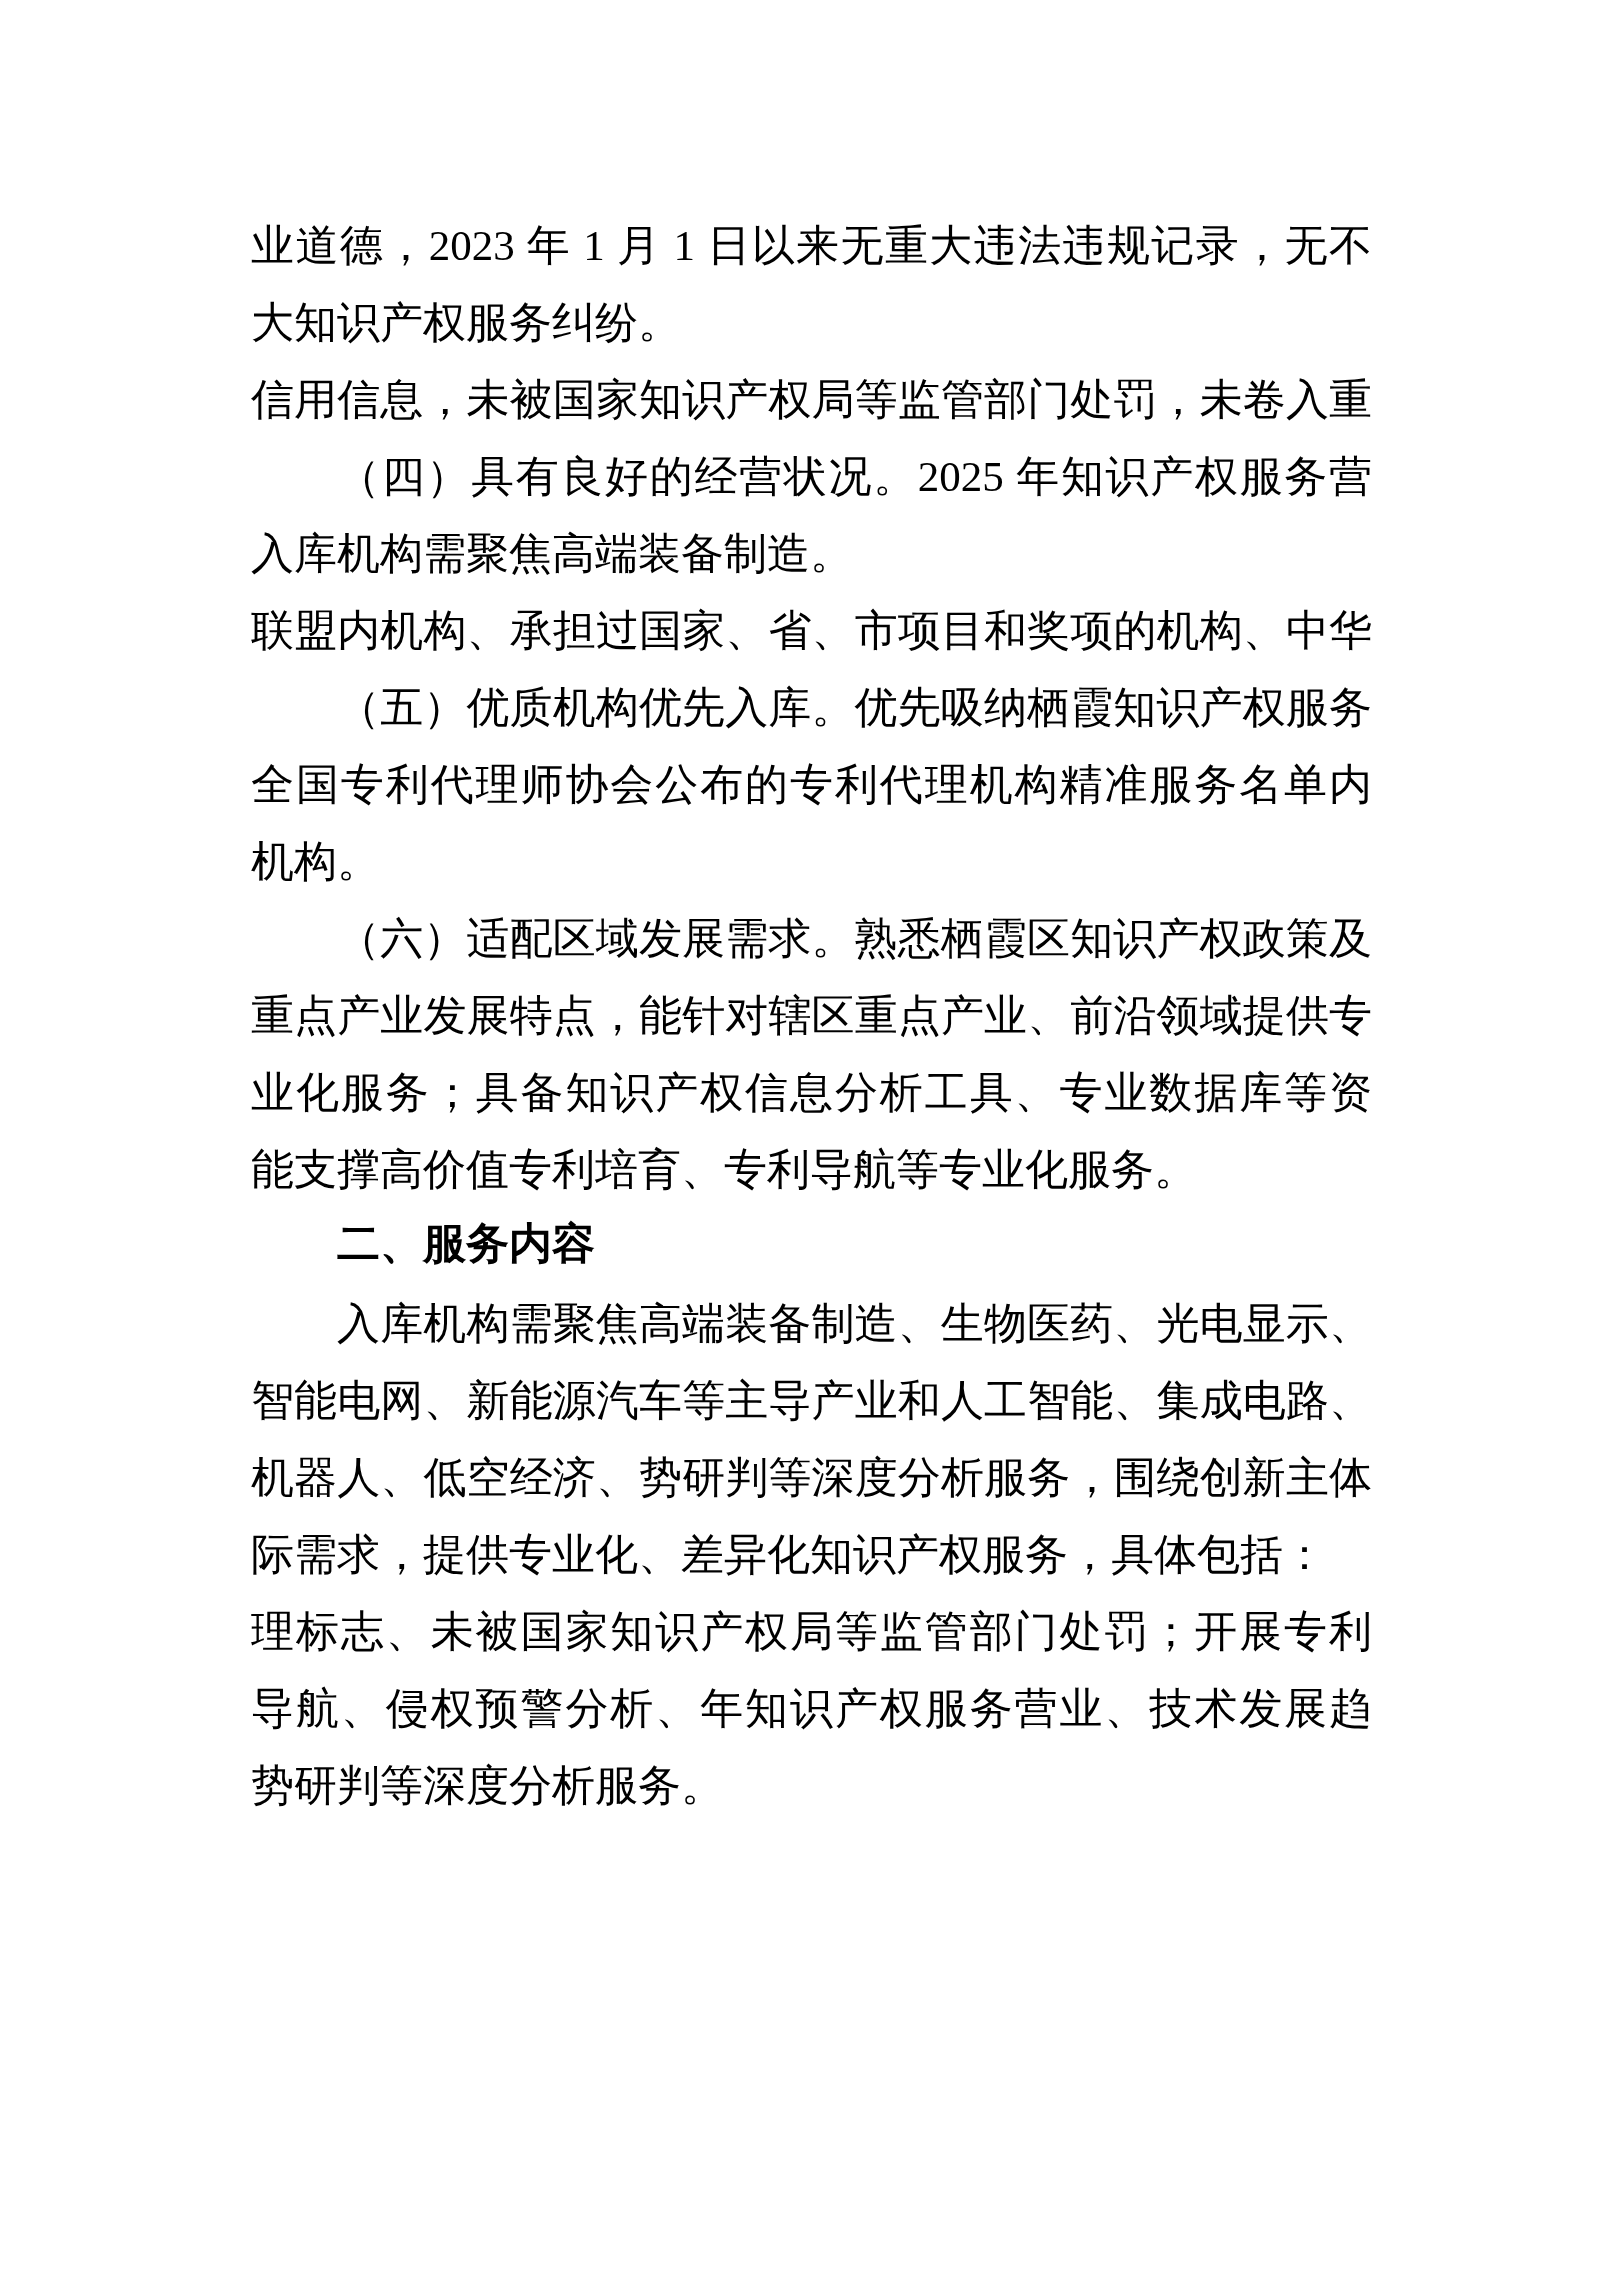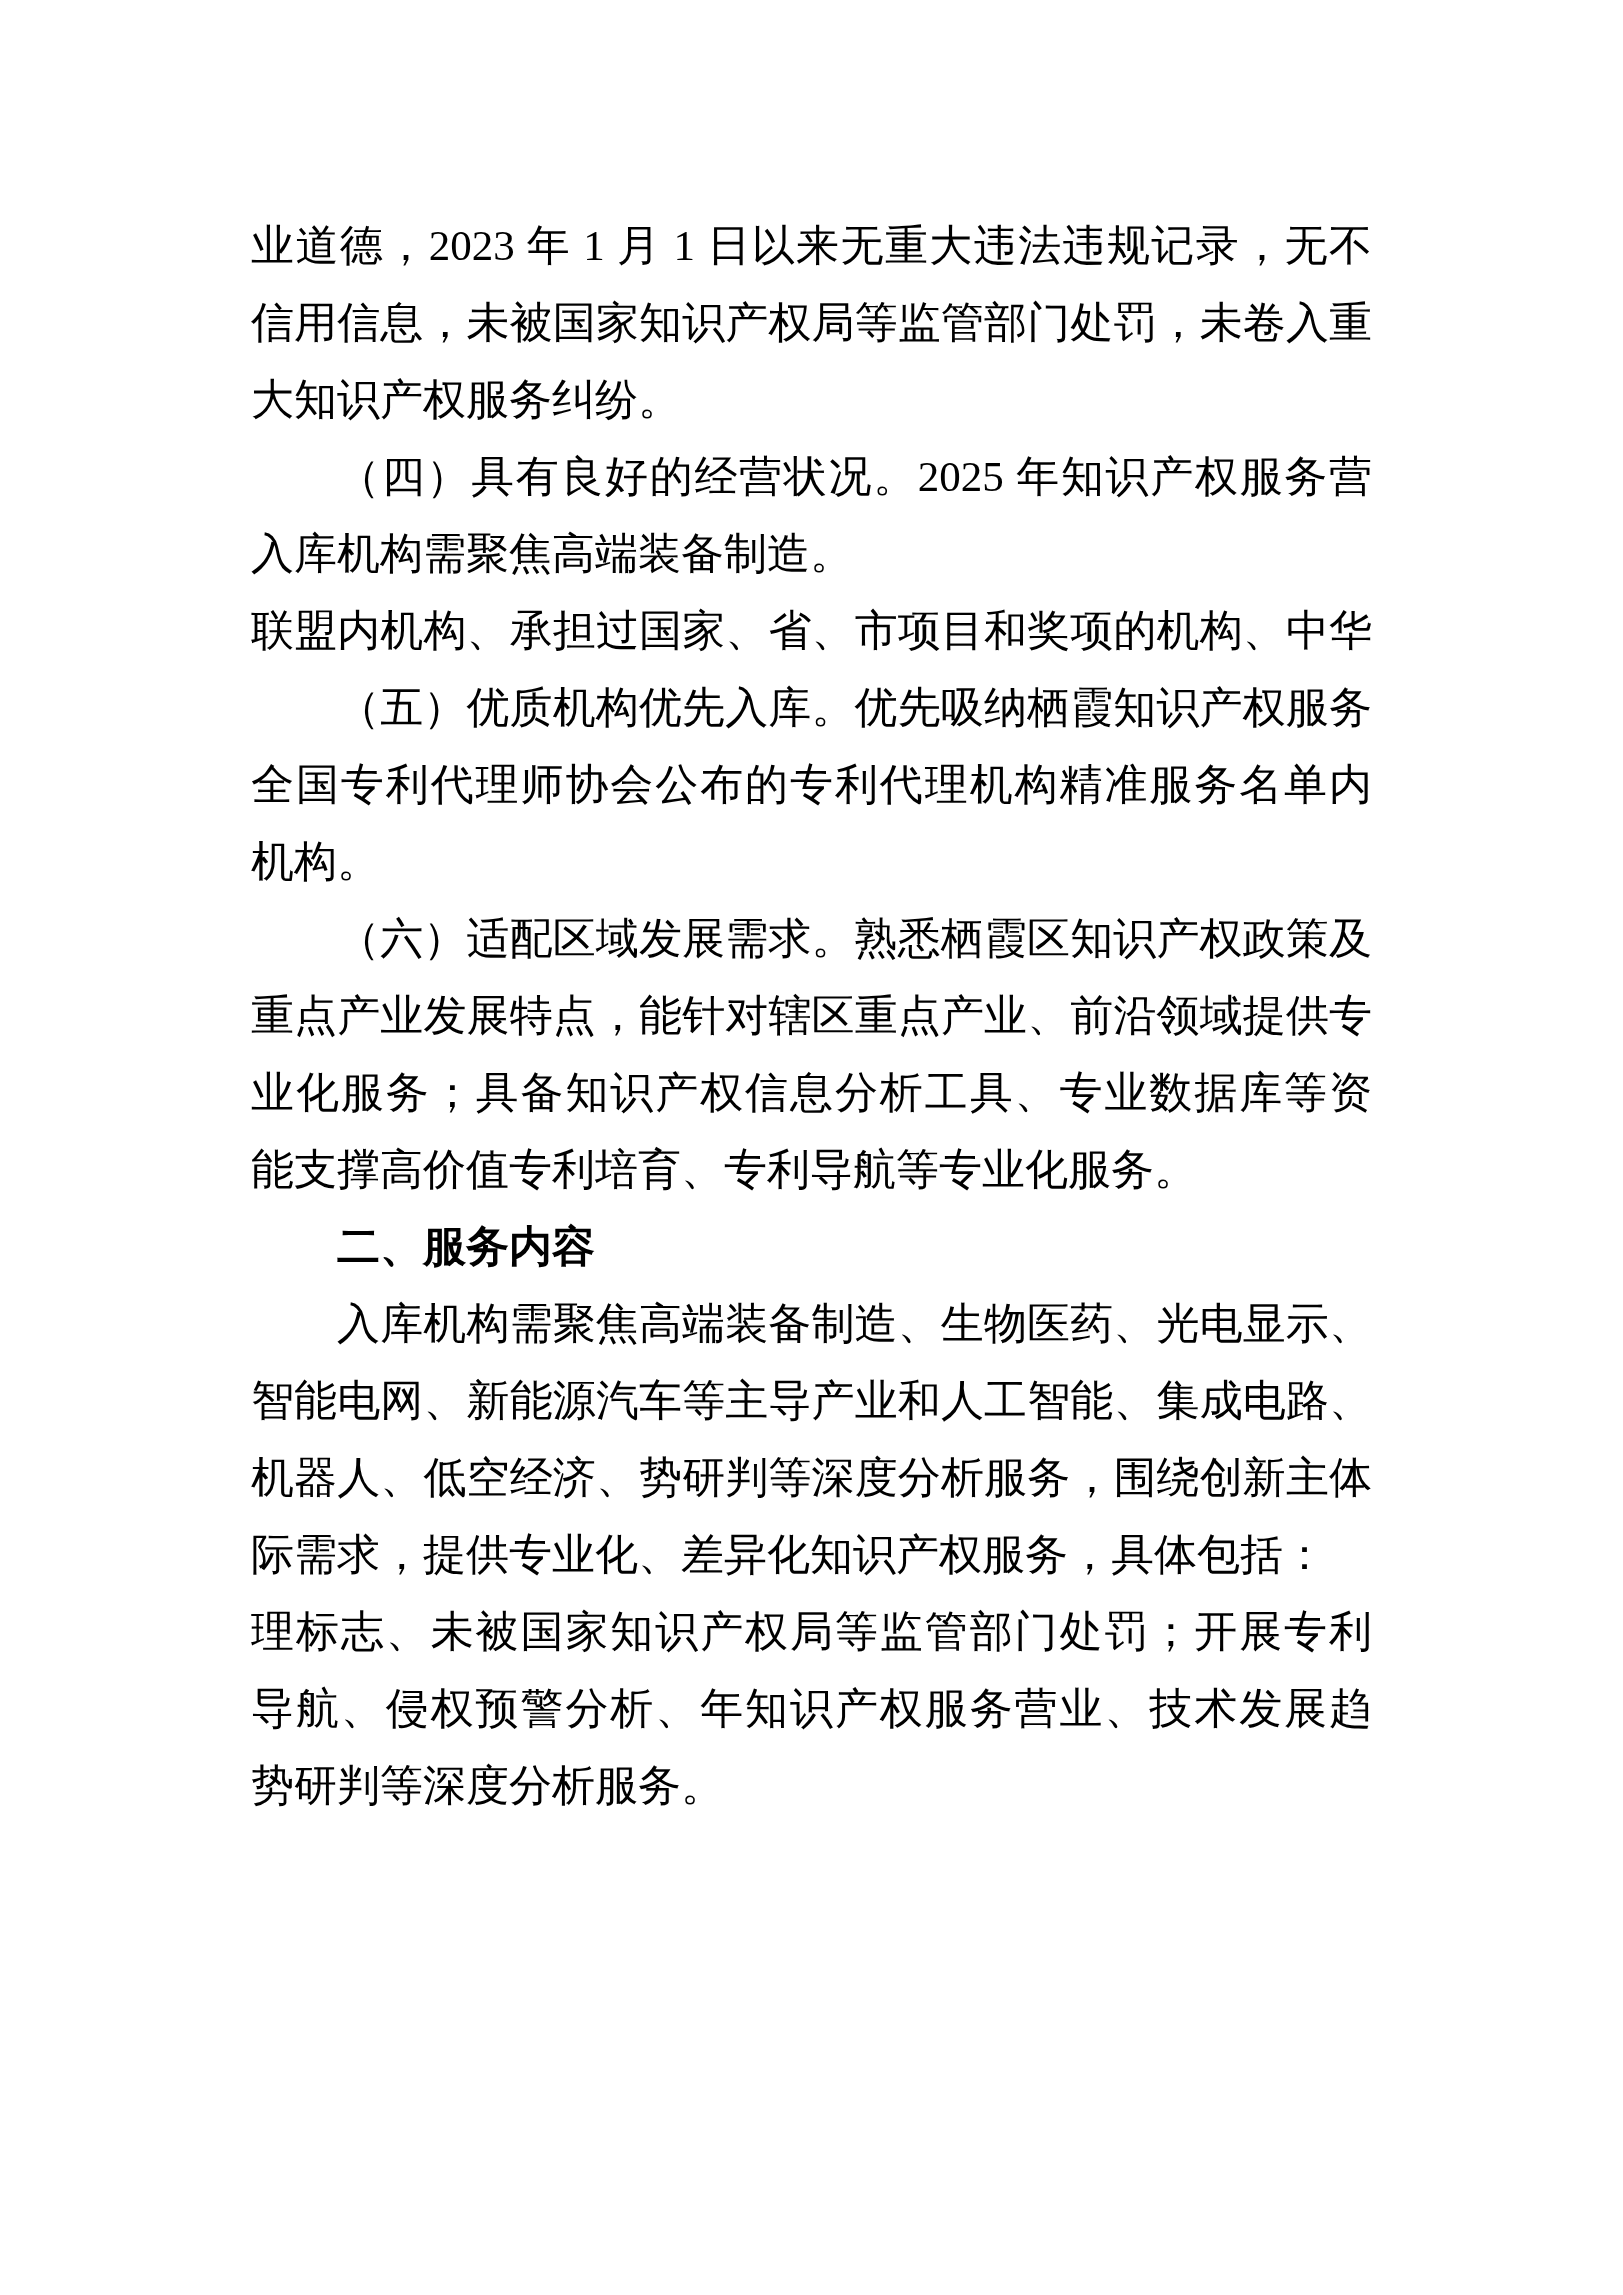--- a/index.html
+++ b/index.html
@@ -26,33 +26,33 @@
   }
   
   .fill {
     text-align: justify;
     text-align-last: justify;
   }
   
   .indent { text-indent: 2em; }
   
   .heading-line {
-    font-family: Liberation Serif, serif;
+    font-family: Liberation Mono, monospace;
     font-weight: 700;
   }
 </style>
 </head>
 <body>
 
 <div class="page">
 
   <section class="para">
     <div class="line fill">业道德，2023 年 1 月 1 日以来无重大违法违规记录，无不良</div>
+    <div class="line">大知识产权服务纠纷。</div>
     <div class="line fill">信用信息，未被国家知识产权局等监管部门处罚，未卷入重</div>
-    <div class="line">大知识产权服务纠纷。</div>
   </section>
 
   <section class="para">
     <div class="line fill indent">（四）具有良好的经营状况。2025 年知识产权服务营业</div>
     <div class="line">入库机构需聚焦高端装备制造。</div>
   </section>
 
   <section class="para">
     <div class="line fill">联盟内机构、承担过国家、省、市项目和奖项的机构、中华</div>
     <div class="line fill indent">（五）优质机构优先入库。优先吸纳栖霞知识产权服务</div>

